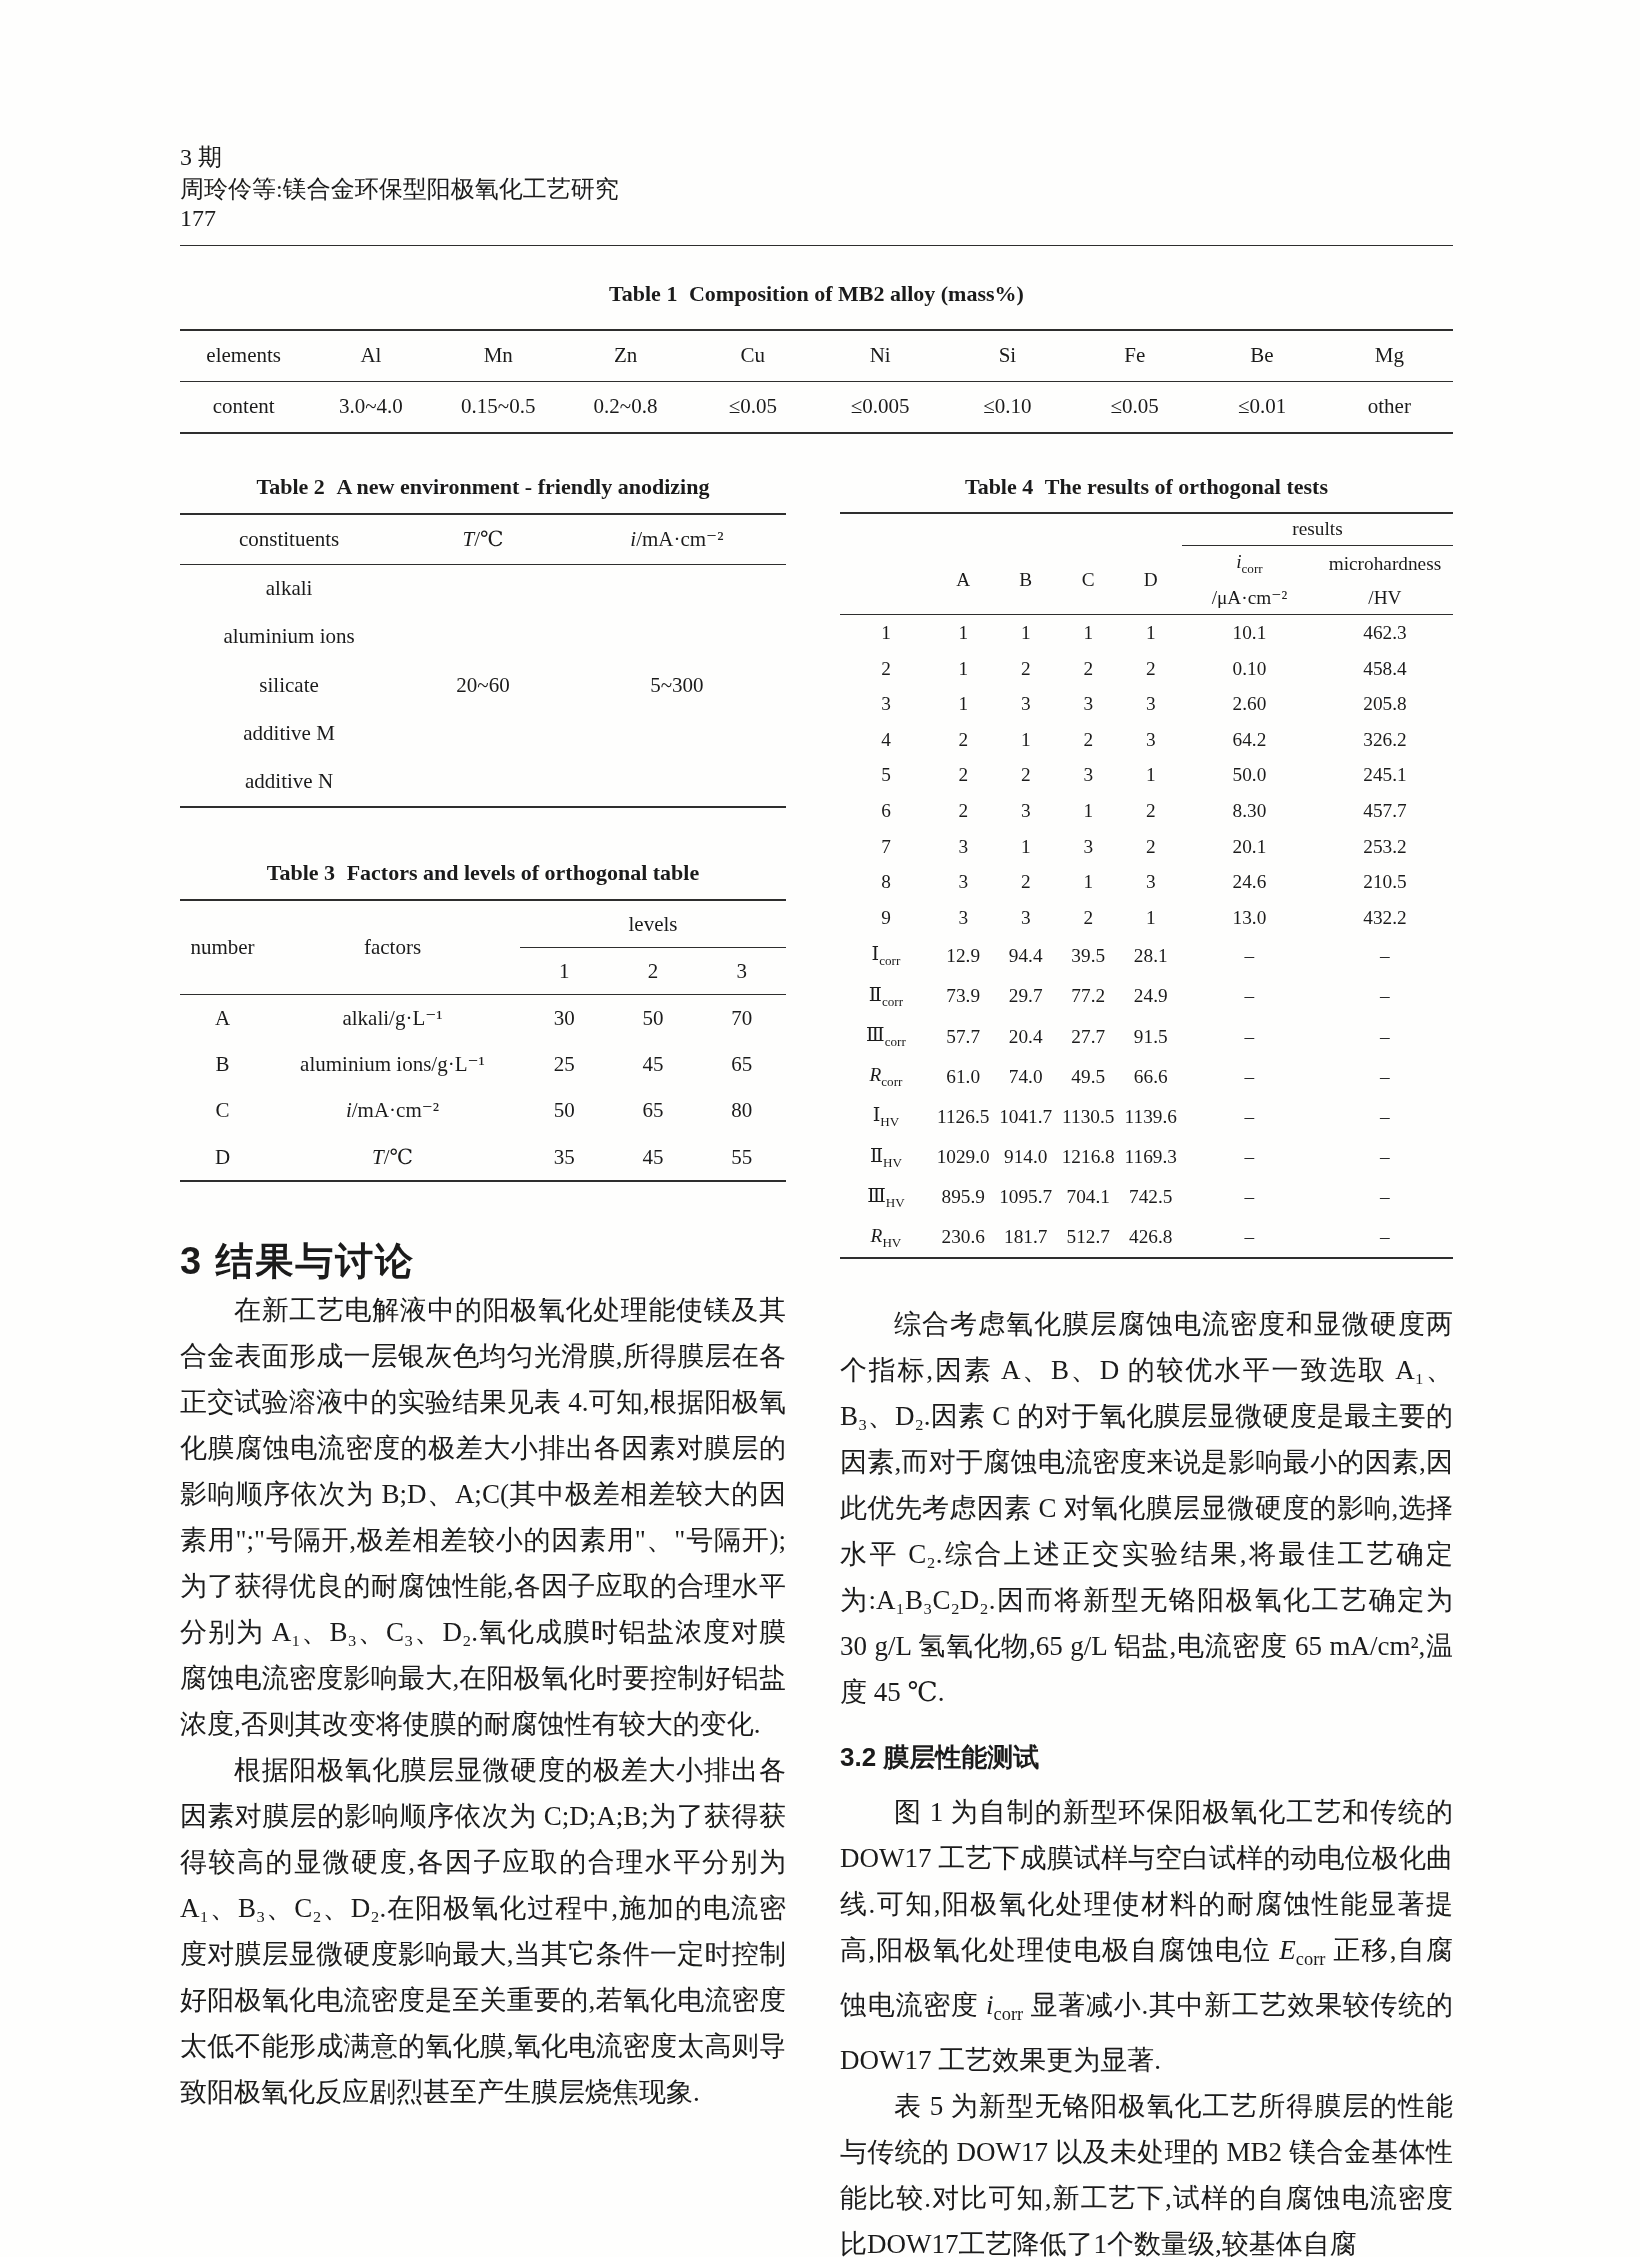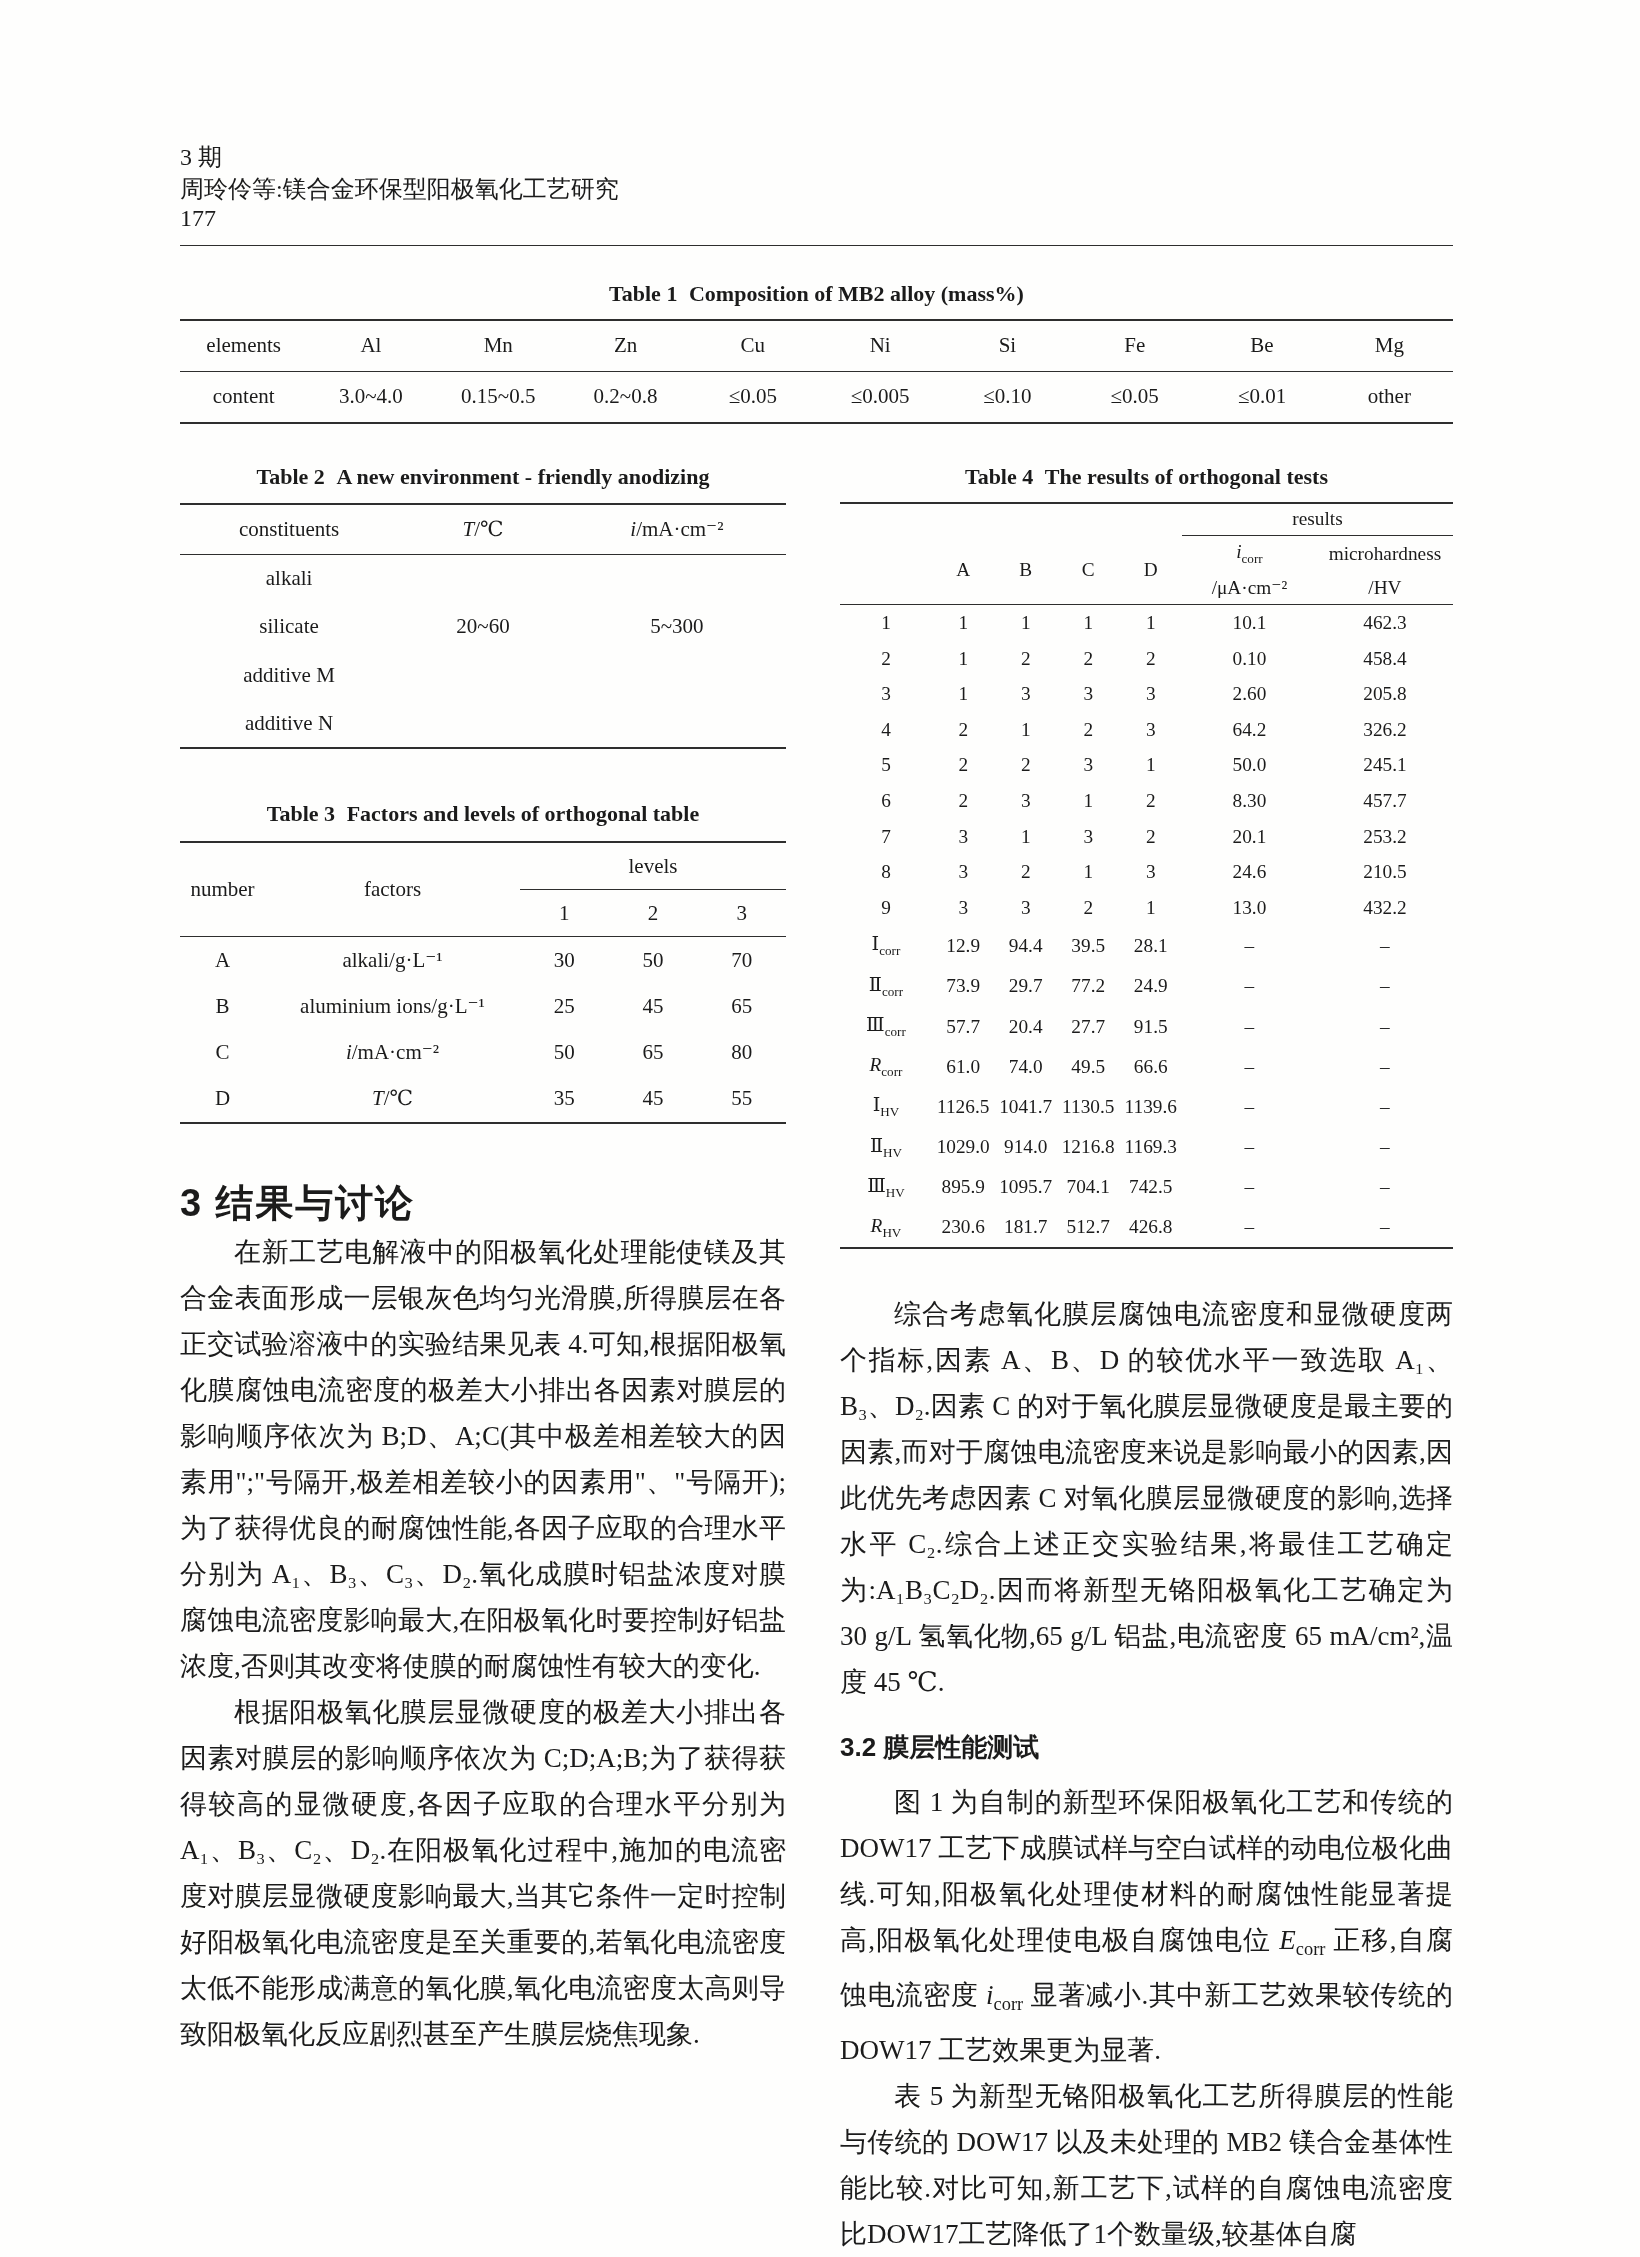--- a/index.html
+++ b/index.html
@@ -18,21 +18,21 @@
   
   .caption { text-align:center; font-weight:bold; font-size:22px; }
   .cap-label { margin-right:11.6px; }
 
   
   .t { width:100%; border-collapse:collapse; table-layout:fixed;
        border-top:2.4px solid #2e2e2e; border-bottom:2.4px solid #2e2e2e; }
   .t th, .t td { font-weight:normal; text-align:center; vertical-align:middle; }
 
   .t1-block { margin-top:35px; }
-  .t1 { margin-top:12px; font-size:21px; }
+  .t1 { margin-top:22px; font-size:21px; }
   .t1 th, .t1 td { padding:12.6px 3.9px; }
   .t1 thead th { border-bottom:1.3px solid #2e2e2e; }
 
   .columns { display:flex; gap:54px; margin-top:40px; }
   .col-left  { width:606px; flex:none; }
   .col-right { width:613px; flex:none; }
 
   .t2 { margin-top:13.5px; font-size:21px; }
   .t2 th, .t2 td { padding:11.6px 3.9px; }
   .t2 thead th { border-bottom:1.3px solid #2e2e2e; }
@@ -141,20 +141,25 @@
           <thead>
             <tr>
                 <th>constituents</th>
                 <th><i>T</i>/℃</th>
                 <th><i>i</i>/mA·cm⁻²</th>
               </tr>
           </thead>
           <tbody>
               <tr>
                 <td>alkali</td>
+                <td></td>
+                <td></td>
+              </tr>
+              <tr>
+                <td>aluminium ions</td>
                 <td></td>
                 <td></td>
               </tr>
               <tr>
                 <td>silicate</td>
                 <td>20~60</td>
                 <td>5~300</td>
               </tr>
               <tr>
                 <td>additive M</td>

